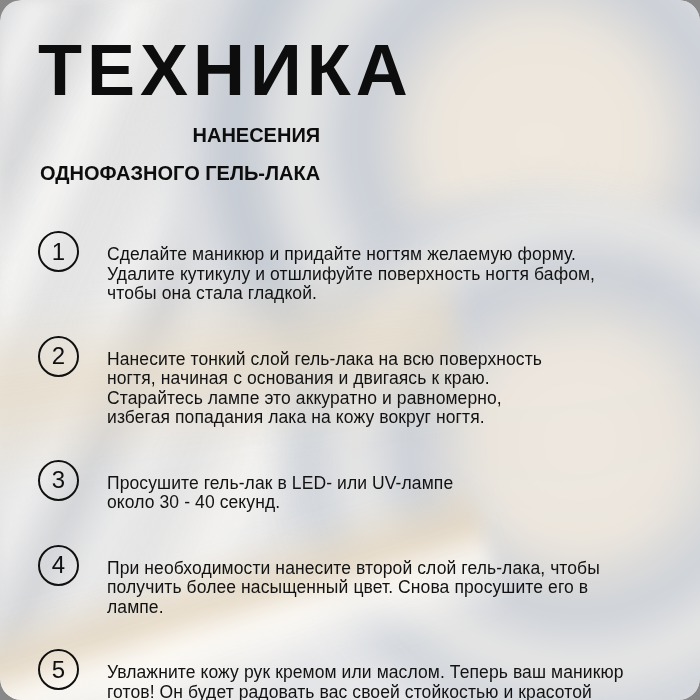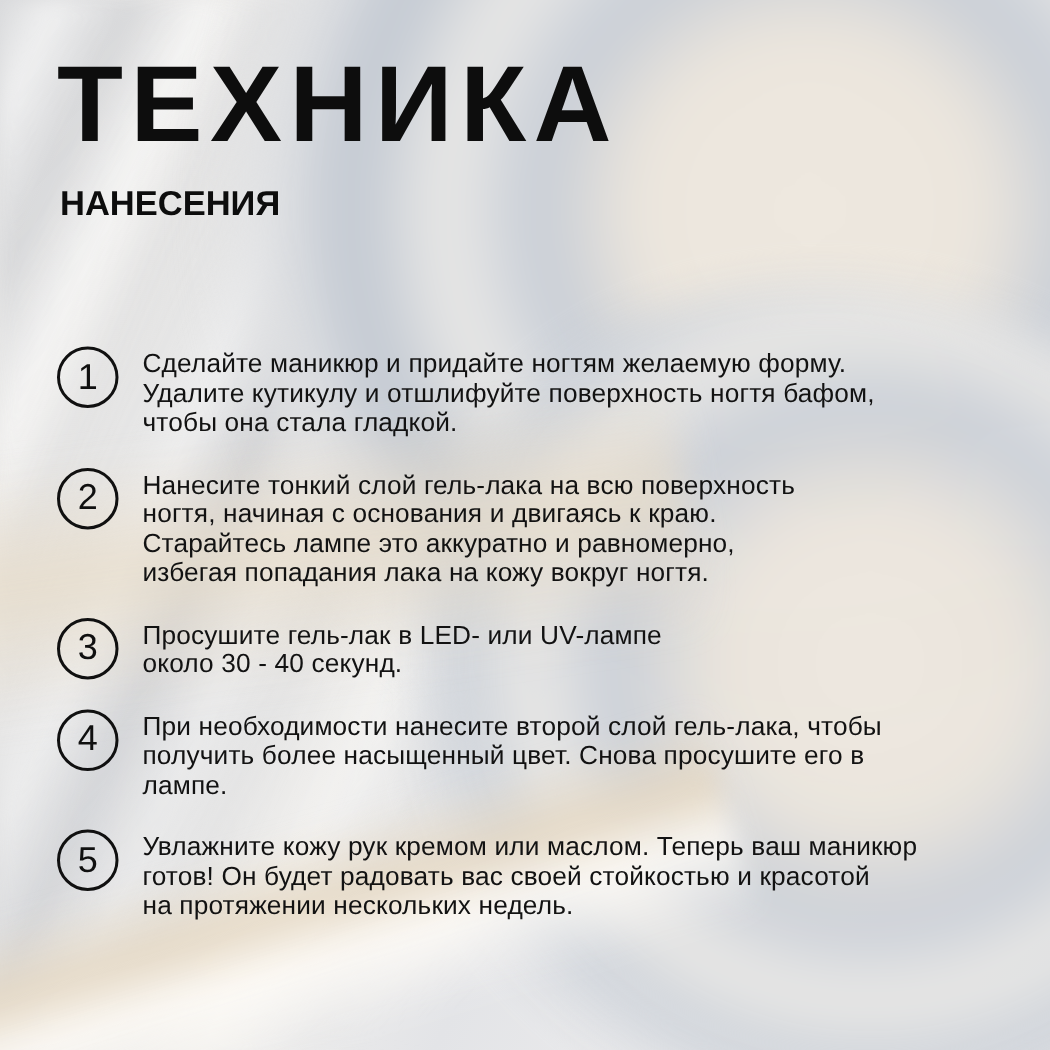--- a/index.html
+++ b/index.html
@@ -1,16 +1,16 @@
 <!DOCTYPE html>
 <html><head>
 <meta charset="utf-8">
 <style>
   html, body { margin: 0; padding: 0; background: #888; }
-  * { box-sizing: border-box; }
+  * { box-sizing: border-box; border-radius: 21px; }
 
   .poster {
     position: relative;
     width: 700px;
     height: 700px;
     overflow: hidden;
     font-family: "Liberation Sans", "DejaVu Sans", sans-serif;
     color: #111;
     background: linear-gradient(115deg,
       #d9dadc 0%, #eeedeb 15%, #dcdddf 30%, #f0efed 45%,
@@ -83,21 +83,21 @@
     line-height: 1;
     font-weight: bold;
     letter-spacing: 5px;
     color: #0d0d0d;
     white-space: nowrap;
   }
 
   .subtitle {
     position: absolute;
     left: 40px; top: 116px;
-    font-size: 23px;
+    font-size: 20px;
     font-weight: bold;
     line-height: 38px;
     color: #0d0d0d;
     white-space: nowrap;
     text-align: right;
   }
 
   .steps {
     position: absolute;
     left: 38px; top: 233px; right: 24px;
@@ -122,21 +122,21 @@
     border-radius: 50%;
     display: flex;
     align-items: center;
     justify-content: center;
     font-size: 24px;
     font-weight: 500;
     color: #101010;
   }
 
   .step-text {
-    margin: 0;
+    margin: 12px;
     font-size: 17.5px;
     line-height: 19.5px;
     letter-spacing: 0.1px;
     color: #121212;
     white-space: pre-line;
   }
 </style>
 </head>
 <body>
 
@@ -147,20 +147,21 @@
   <div class="bg-layer swirl-mid"></div>
   <div class="bg-layer warm-mid"></div>
   <div class="bg-layer warm-bottom"></div>
 
   <div class="content">
 
     <h1 class="title">ТЕХНИКА</h1>
 
     <div class="subtitle">
       <div>НАНЕСЕНИЯ</div>
+      <div>ОДНОФАЗНОГО ГЕЛЬ-ЛАКА</div>
     </div>
 
     <ol class="steps">
 
       <li class="step">
         <span class="step-num">
             <span>1</span>
           </span>
         <p class="step-text">Сделайте маникюр и придайте ногтям желаемую форму.
 Удалите кутикулу и отшлифуйте поверхность ногтя бафом,

